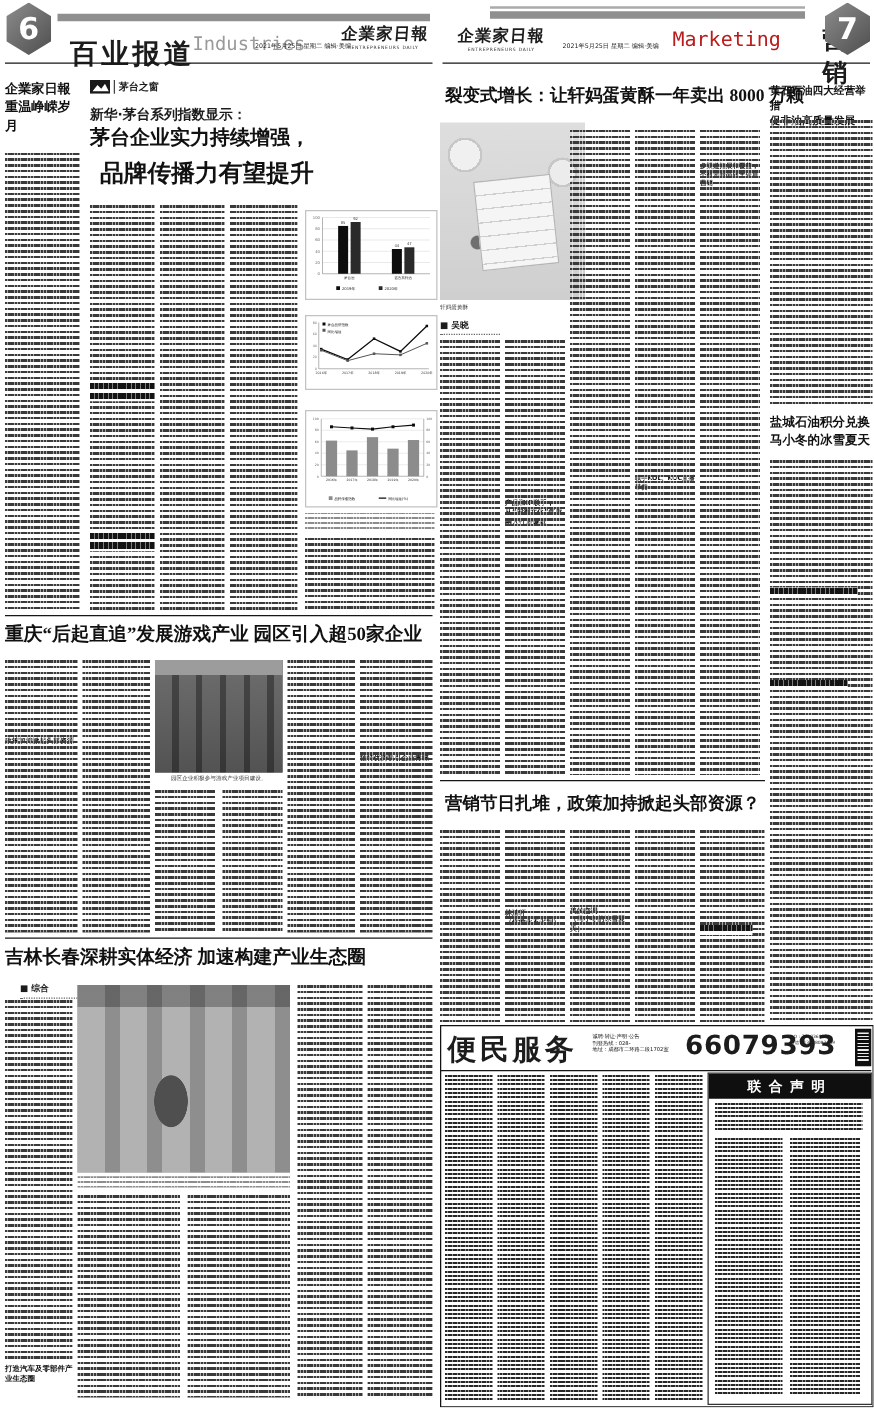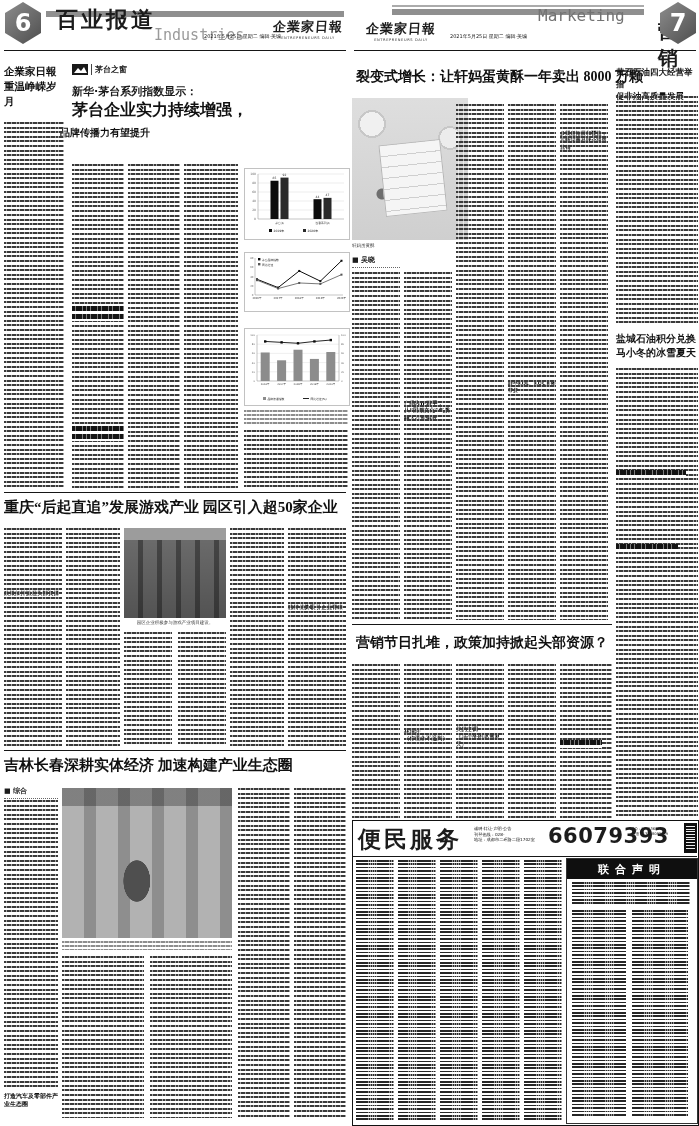--- a/index.html
+++ b/index.html
@@ -64,21 +64,21 @@
 </head>
 <body>
 
 <div id="paper">
 
   <section>
     <div class="hex" style="left:5px;top:2px;">
       <span>6</span>
     </div>
     <div class="bar" style="left:46px;top:11px;width:298px;height:6px;"></div>
-    <div class="abs serif" style="left:56px;top:5px;font-size:22px;font-weight:900;letter-spacing:3px;">百业报道</div>
+    <div class="abs serif" style="left:56px;top:28px;font-size:22px;font-weight:900;letter-spacing:3px;">百业报道</div>
     <div class="abs mono" style="left:154px;top:26px;font-size:15px;color:#9a9a9a;">Industries</div>
     <div class="abs" style="left:204px;top:33px;font-size:5px;color:#222;white-space:nowrap;">2021年5月25日 星期二 编辑·美编</div>
     <div class="abs" style="left:268px;top:18px;width:80px;text-align:center;">
       <div class="masthead-cn">企業家日報</div>
       <div class="masthead-en">ENTREPRENEURS DAILY</div>
     </div>
     <div class="rule" style="left:4px;top:50px;width:342px;height:1px;"></div>
 
     <div class="headline serif" style="left:4px;top:64px;font-size:10.5px;line-height:15px;white-space:normal;width:62px;">
       <span>企業家日報</span><br>
@@ -87,21 +87,21 @@
 
     <div class="abs" style="left:72px;top:63px;height:13px;display:flex;align-items:center;gap:3px;">
       <svg width="16" height="11">
         <rect x="0" y="0" width="16" height="11" fill="#191919"></rect>
         <path d="M2 9 L6 4 L9 7 L12 3 L15 9 Z" fill="#fff"></path>
       </svg>
       <span style="font-size:8px;font-weight:bold;border-left:1px solid #444;padding-left:3px;">茅台之窗</span>
     </div>
     <div class="abs" style="left:72px;top:84px;font-size:11px;font-weight:bold;">新华·茅台系列指数显示：</div>
     <div class="headline serif" style="left:72px;top:100px;font-size:16px;">茅台企业实力持续增强，</div>
-    <div class="headline serif" style="left:60px;top:126px;font-size:10px;">品牌传播力有望提升</div>
+    <div class="headline serif" style="left:80px;top:126px;font-size:19px;">品牌传播力有望提升</div>
 
     <div class="chartbox" style="left:244px;top:168px;width:104px;height:70px;">
       <svg id="chart1" width="104" height="70" viewBox="0 0 104 70">
           <text x="11" y="51" font-size="3" text-anchor="end" fill="#666">0</text>
           <line x1="13" y1="41" x2="99" y2="41" stroke="#d2d2d2" stroke-width="0.4"></line>
           <text x="11" y="42" font-size="3" text-anchor="end" fill="#666">20</text>
           <line x1="13" y1="32" x2="99" y2="32" stroke="#d2d2d2" stroke-width="0.4"></line>
           <text x="11" y="33" font-size="3" text-anchor="end" fill="#666">40</text>
           <line x1="13" y1="23" x2="99" y2="23" stroke="#d2d2d2" stroke-width="0.4"></line>
           <text x="11" y="24" font-size="3" text-anchor="end" fill="#666">60</text>
@@ -208,34 +208,34 @@
 
     <div class="headline serif" style="left:4px;top:498px;font-size:15px;">重庆“后起直追”发展游戏产业 园区引入超50家企业</div>
     <div class="subhead" style="left:4px;top:590px;width:58px;font-size:5.5px;">政策加持掀起头部资源</div>
     <div class="subhead" style="left:288px;top:604px;width:58px;font-size:5.5px;">独特优势吸引企业青睐</div>
     <div class="photo photo-game" style="left:124px;top:528px;width:102px;height:90px;"></div>
     <div class="caption" style="left:124px;top:620px;width:102px;font-size:4.5px;text-align:center;">园区企业积极参与游戏产业项目建设。</div>
 
     <div class="rule" style="left:4px;top:750px;width:342px;height:1px;"></div>
 
     <div class="headline serif" style="left:4px;top:756px;font-size:15px;">吉林长春深耕实体经济 加速构建产业生态圈</div>
-    <div class="lead-tag" style="left:4px;top:786px;width:54px;font-size:7px;">■ 综合</div>
+    <div class="lead-tag" style="left:16px;top:786px;width:54px;font-size:7px;">■ 综合</div>
     <div class="photo photo-factory" style="left:62px;top:788px;width:170px;height:150px;"></div>
     <div class="subhead" style="left:4px;top:1092px;width:56px;font-size:6px;">打造汽车及零部件产业生态圈</div>
   </section>
 
   <section>
     <div class="bar" style="left:392px;top:5px;width:252px;height:1.5px;background:#ababab;"></div>
     <div class="bar" style="left:392px;top:9px;width:252px;height:6px;"></div>
     <div class="abs" style="left:358px;top:20px;width:86px;text-align:center;">
       <div class="masthead-cn">企業家日報</div>
       <div class="masthead-en">ENTREPRENEURS DAILY</div>
     </div>
     <div class="abs" style="left:450px;top:33px;font-size:5px;color:#222;white-space:nowrap;">2021年5月25日 星期二 编辑·美编</div>
-    <div class="abs mono" style="left:538px;top:6px;font-size:16px;color:#737373;">Marketing</div>
+    <div class="abs mono" style="left:538px;top:22px;font-size:16px;color:#b91c1c;">Marketing</div>
     <div class="abs serif" style="left:618px;top:18px;font-size:20px;font-weight:900;letter-spacing:2px;margin-left:40px;">营销</div>
     <div class="hex" style="left:660px;top:2px;">
       <span>7</span>
     </div>
     <div class="rule" style="left:354px;top:50px;width:342px;height:1px;"></div>
 
     <div class="headline serif" style="left:356px;top:68px;font-size:14px;">裂变式增长：让轩妈蛋黄酥一年卖出 8000 万颗</div>
     <div class="photo photo-egg" style="left:352px;top:98px;width:116px;height:142px;">
       <div class="egg-box"></div>
     </div>

